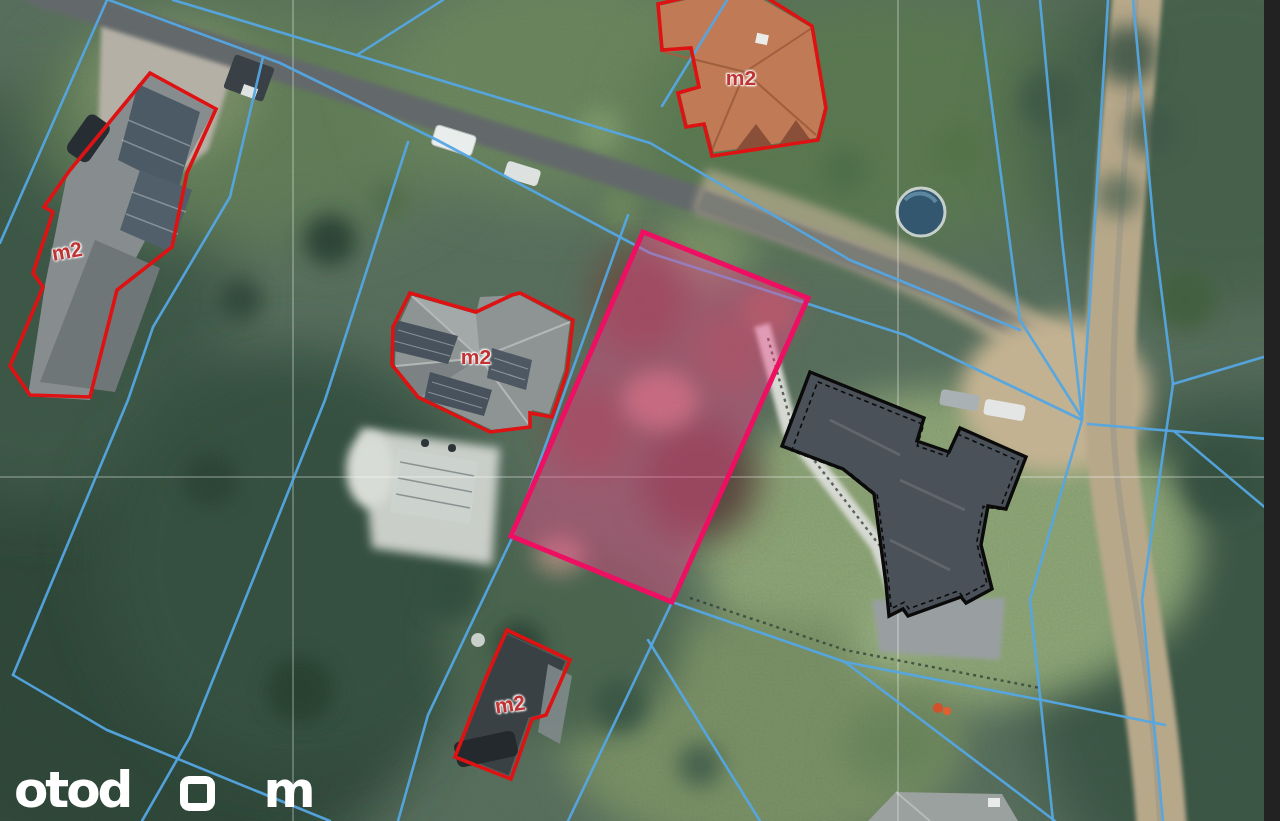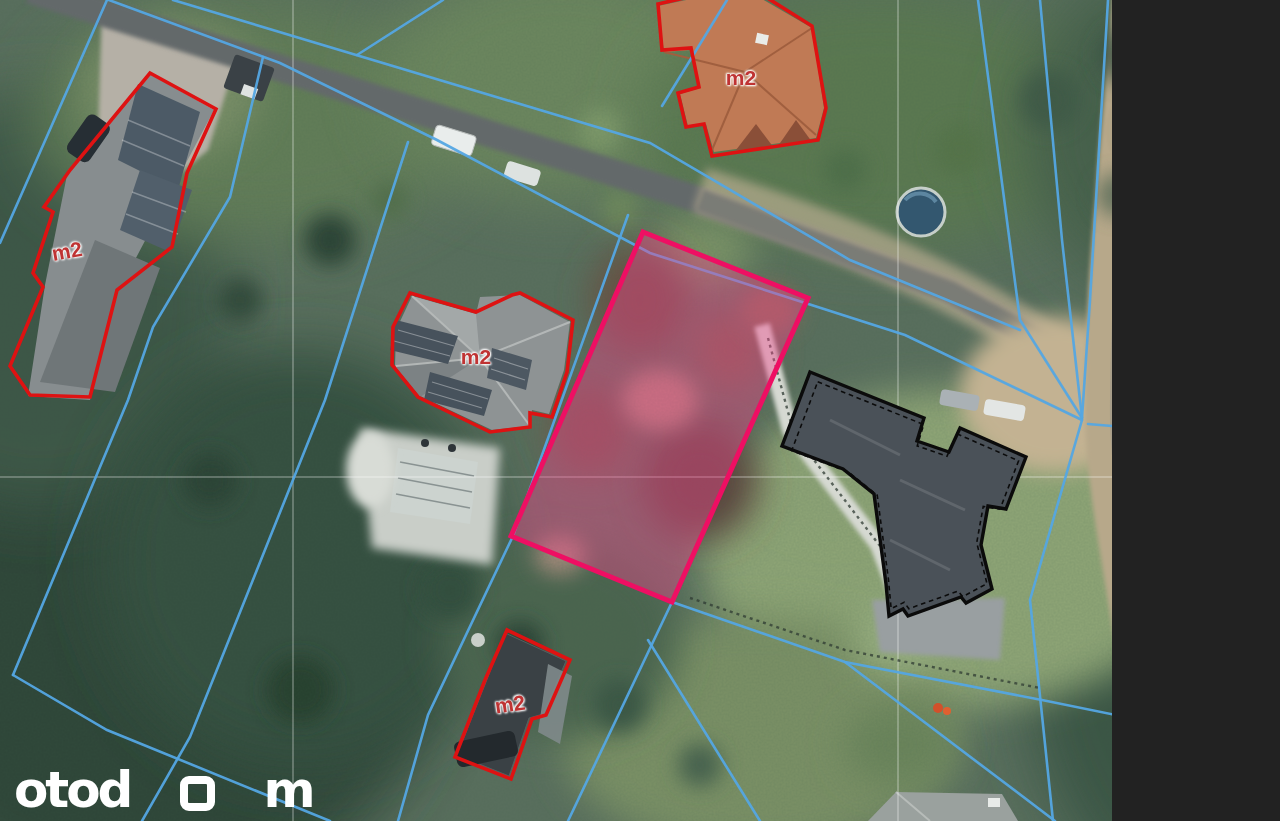--- a/index.html
+++ b/index.html
@@ -6,21 +6,21 @@
     --parcel-line-blue:#54a7e3;
     --building-outline-red:#de1212;
     --highlight-border-pink:#ee0f63;
     --highlight-fill-pink:rgba(240,70,140,0.42);
     --black-outline:#0b0b0b;
     --label-red:#bf3333;
     --watermark-white:#ffffff;
   }
   html,body{margin:0;padding:0;background:#222;}
   .map-canvas{
-    position:relative;width:1112px;height:821px;overflow:hidden;
+    position:relative;width:1264px;height:821px;overflow:hidden;
     background:#5a6f5e;font-family:"DejaVu Sans",sans-serif;
   }
   .map-canvas svg{position:absolute;left:0;top:0;}
   .blue-line{stroke:var(--parcel-line-blue);stroke-width:2.6;fill:none;stroke-linecap:round;opacity:.95;}
   .red-outline{stroke:var(--building-outline-red);stroke-width:3.6;fill:none;stroke-linejoin:miter;}
   .pink-parcel{stroke:var(--highlight-border-pink);stroke-width:5;fill:var(--highlight-fill-pink);stroke-linejoin:miter;}
   .black-solid{stroke:var(--black-outline);stroke-width:3.4;fill:none;stroke-linejoin:miter;}
   .black-dash{stroke:var(--black-outline);stroke-width:1.7;fill:none;stroke-dasharray:5 4;}
   .graticule{stroke:rgba(255,255,255,.5);stroke-width:1;}
   .fence{stroke:#2f3b33;stroke-width:2.4;fill:none;stroke-dasharray:3 4;opacity:.75;}

